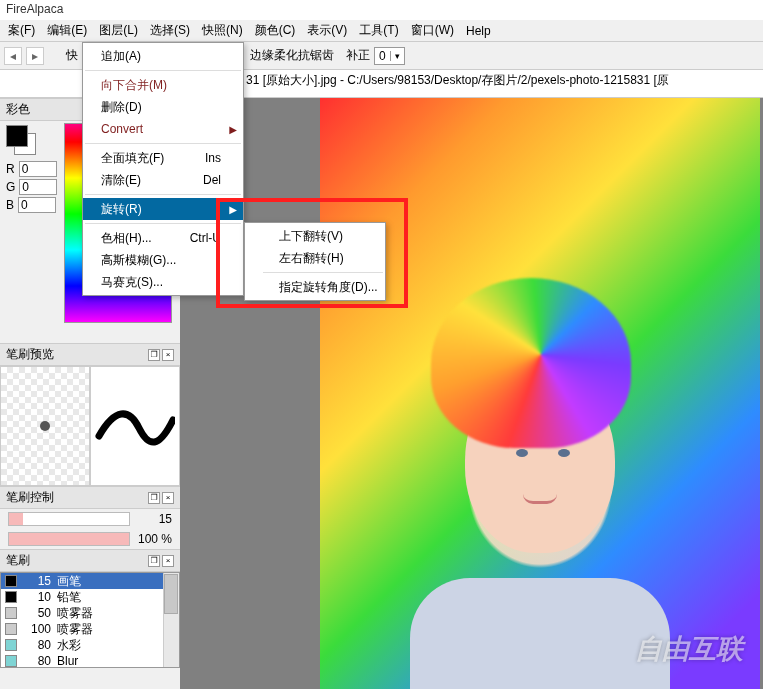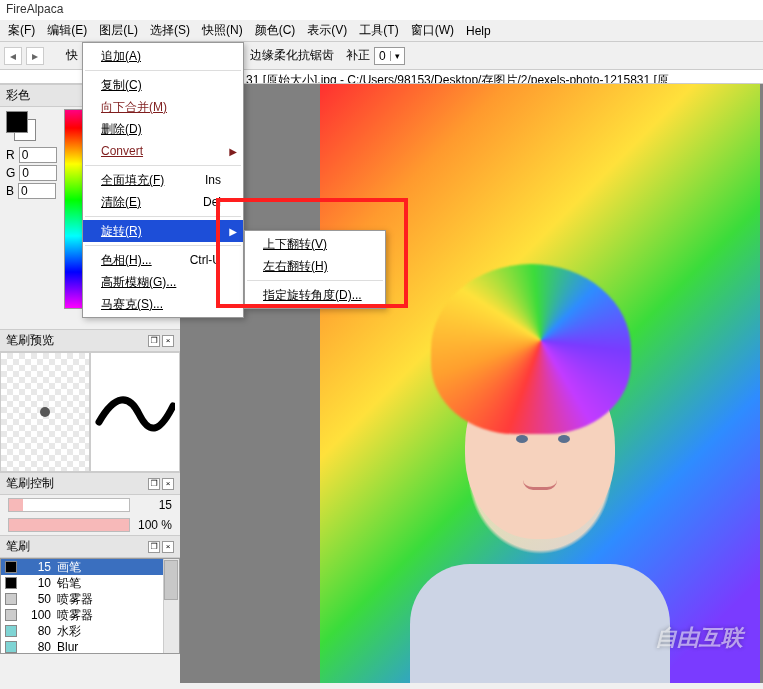--- a/index.html
+++ b/index.html
@@ -6,21 +6,21 @@
   body { background: #f0f0f0; width: 763px; height: 689px; overflow: hidden; position: relative; }
   .titlebar { height: 20px; background: #fff; padding: 2px 6px; color: #333; }
   .menubar { height: 22px; background: #f0f0f0; display: flex; align-items: center; padding: 0 2px; border-bottom: 1px solid #ccc; }
   .menubar .item { padding: 10px 6px; cursor: default; }
   .toolbar { height: 28px; background: #f0f0f0; display: flex; align-items: center; padding: 0 4px; gap: 4px; border-bottom: 1px solid #ccc; }
   .tb-btn { width: 18px; height: 18px; border: 1px solid #ccc; background: #fff; display:flex;align-items:center;justify-content:center;color:#666;}
   .toolbar .lbl { margin-left: 4px; }
   .tb-dd { display:inline-flex; align-items:center; border:1px solid #999; height:18px; background:#fff;}
   .tb-dd span { padding:0 4px;}
   .tb-dd .arr { border-left:1px solid #999; width:14px; text-align:center; font-size:9px;}
-  .docbar { height: 14px; background: #fff; border-bottom: 1px solid #ccc; padding: 2px 6px; color: #000; white-space: nowrap; overflow:hidden; position:relative; }
+  .docbar { height: 28px; background: #fff; border-bottom: 1px solid #ccc; padding: 2px 6px; color: #000; white-space: nowrap; overflow:hidden; position:relative; }
   .main { display: flex; height: calc(689px - 20px - 22px - 28px - 20px); }
   .left { width: 180px; background: #f0f0f0; display: flex; flex-direction: column; }
   .panel-title { background: #e5e5e5; border-top: 1px solid #ccc; border-bottom: 1px solid #ccc; padding: 2px 6px; display:flex; align-items:center; justify-content:space-between;}
   .panel-title .controls { display:flex; gap:2px; }
   .panel-title .ctrl { width:12px;height:12px;border:1px solid #999;background:#fff;font-size:8px;display:flex;align-items:center;justify-content:center;}
   .color-panel { padding: 4px 6px; }
   .swatch-row { display:flex; gap:4px; margin-bottom:6px;}
   .swatch-big { width:30px; height:30px; position:relative;}
   .swatch-big .fg{position:absolute;top:0;left:0;width:22px;height:22px;background:#000;border:1px solid #888;}
   .swatch-big .bg{position:absolute;bottom:0;right:0;width:22px;height:22px;background:#fff;border:1px solid #888;}
@@ -56,31 +56,31 @@
     position:absolute; left:48%; top:30%; width:200px; height:170px; transform:translateX(-50%);
     border-radius: 60% 60% 50% 50%;
     background: conic-gradient(from 200deg at 55% 45%, #ff3b3b, #ff9f2e, #ffe13b, #3bdc3b, #2e8cff, #7a3bff, #c33bff, #ff3b3b);
     filter: blur(1px);
   }
   .face { position:absolute; left:50%; top:45%; transform:translateX(-50%); width:150px; height:185px; background:#f6d2bd; border-radius:50% 50% 46% 46%;}
   .eye { position:absolute; width:12px;height:8px;background:#5a708f;border-radius:50%; top:44%;}
   .eye.l{left:34%;} .eye.r{right:30%;}
   .mouth{position:absolute;left:50%;top:68%;transform:translateX(-50%);width:34px;height:10px;border-bottom:3px solid #c77; border-radius:0 0 20px 20px;}
   .shirt{position:absolute;left:50%;bottom:0;transform:translateX(-50%);width:260px;height:120px;background:#ccd4e5;border-radius:60px 60px 0 0;}
-  .watermark { position:absolute; right:20px; bottom:30px; color:rgba(255,255,255,0.55); font-size:22px; font-style:italic; font-weight:bold; text-shadow:0 0 4px rgba(0,0,0,0.3);text-align:right;}
+  .watermark { position:absolute; right:20px; bottom:30px; color:rgba(255,255,255,0.55); font-size:27px; font-style:italic; font-weight:bold; text-shadow:0 0 4px rgba(0,0,0,0.3);text-align:right;}
   
   .menu { position:absolute; background:#fff; border:1px solid #999; box-shadow:2px 2px 6px rgba(0,0,0,0.25); z-index:50; padding:2px 0;}
-  .menu .mrow { display:flex; align-items:center; height:22px; padding:0 28px 0 18px; white-space:nowrap; position:relative;text-decoration:underline;}
+  .menu .mrow { display:flex; align-items:center; height:22px; padding:0 28px 0 18px; white-space:nowrap; position:relative;}
   .menu .mrow.disabled { color:#7f1d1d;}
-  .menu .mrow.highlight { background:#1d4ed8; color:#fff;}
+  .menu .mrow.highlight { background:#0369a1; color:#fff;}
   .menu .mrow .accel { position:absolute; right:22px; color:inherit;}
   .menu .mrow .arrow { position:absolute; right:6px; font-size:10px;}
   .menu .sep { height:1px; background:#ddd; margin:3px 2px;}
   .menu1 { left:82px; top:42px; width:162px;}
-  .menu2 { left:244px; top:230px; width:142px;}
+  .menu2 { left:244px; top:222px; width:142px;padding-left:16px;}
   .red-box { position:absolute; border:4px solid #ff1e1e; z-index:60; pointer-events:none;}
   .red-box.a { left:216px; top:198px; width:192px; height:110px;}
 </style>
 </head>
 <body>
 
 <div class="titlebar">
   <span>FireAlpaca</span>
 </div>
 
@@ -236,23 +236,20 @@
     </div>
     <div class="watermark">自由互联</div>
   </div>
 </div>
 
 <div class="menu menu1">
   <div class="mrow">
       <span>追加(A)</span>
     </div>
   <div class="sep"></div>
-  <div class="mrow">
-      <span>复制(C)</span>
-    </div>
   <div class="mrow disabled">
       <span>向下合并(M)</span>
     </div>
   <div class="mrow">
       <span>删除(D)</span>
     </div>
   <div class="mrow disabled">
       <span>Convert</span>
       <span class="arrow">▶</span>
     </div>

